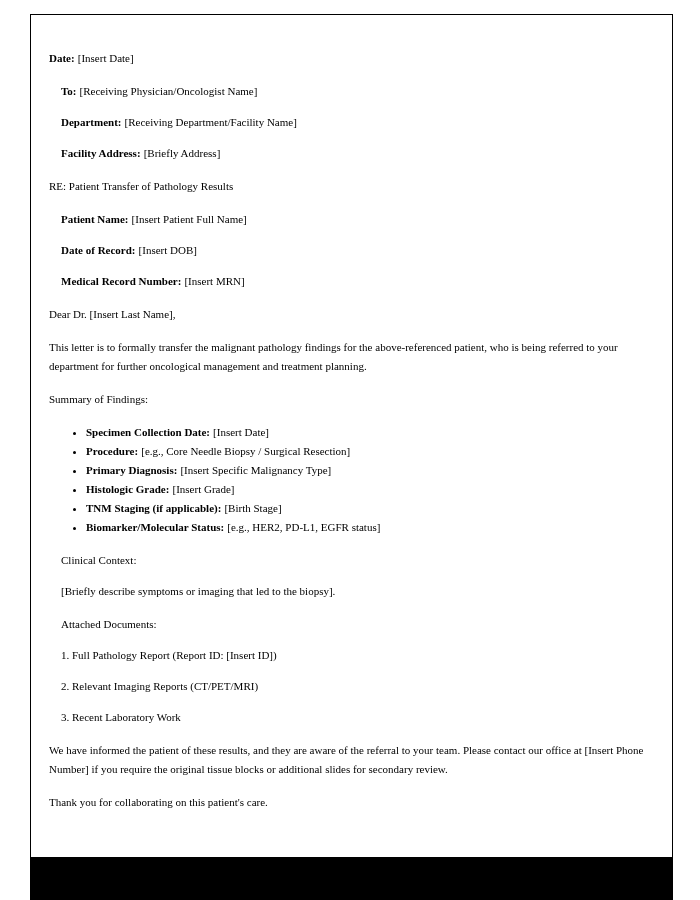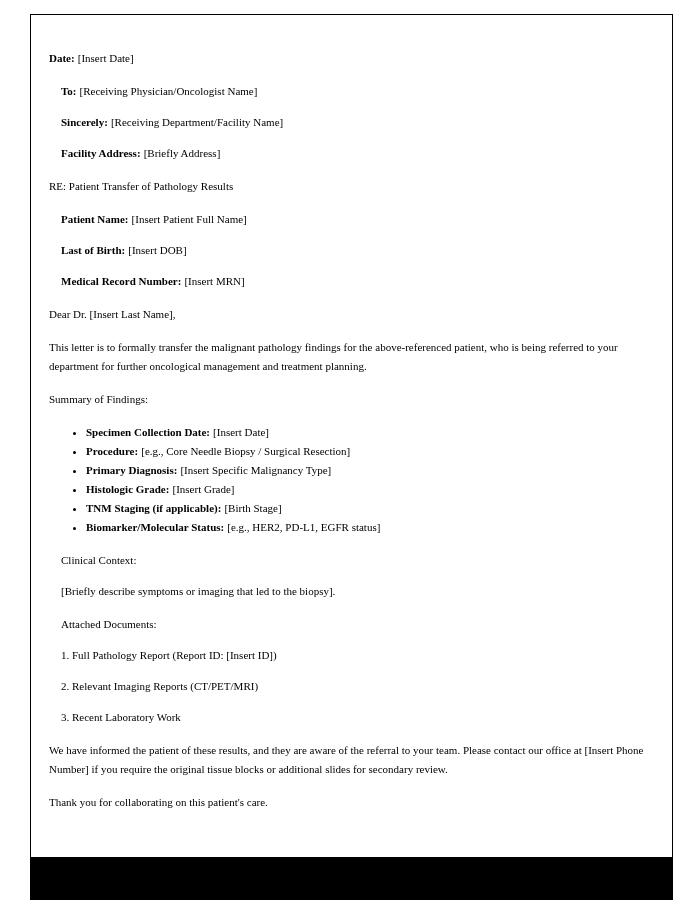--- a/index.html
+++ b/index.html
@@ -51,29 +51,29 @@
 </head>
 <body>
 
 <div class="letter-frame">
   <div class="letter-content">
 
     <p class="kv"><span class="kv-label">Date:</span><span>[Insert Date]</span></p>
 
     <div class="para">
       <div class="line"><span class="kv-label">To:</span><span>[Receiving Physician/Oncologist Name]</span></div>
-      <div class="line"><span class="kv-label">Sincerely:</span><span>[Receiving Department/Facility Name]</span></div>
+      <div class="line"><span class="kv-label">Department:</span><span>[Receiving Department/Facility Name]</span></div>
       <div class="line"><span class="kv-label">Facility Address:</span><span>[Briefly Address]</span></div>
     </div>
 
     <p class="bold">RE: Patient Transfer of Pathology Results</p>
 
     <div class="para">
       <div class="line"><span class="kv-label">Patient Name:</span><span>[Insert Patient Full Name]</span></div>
-      <div class="line"><span class="kv-label">Last of Birth:</span><span>[Insert DOB]</span></div>
+      <div class="line"><span class="kv-label">Date of Record:</span><span>[Insert DOB]</span></div>
       <div class="line"><span class="kv-label">Medical Record Number:</span><span>[Insert MRN]</span></div>
     </div>
 
     <p>Dear Dr. [Insert Last Name],</p>
 
     <p>This letter is to formally transfer the malignant pathology findings for the above-referenced patient, who is being referred to your department for further oncological management and treatment planning.</p>
 
     <p class="bold">Summary of Findings:</p>
 
     <ul class="findings">

